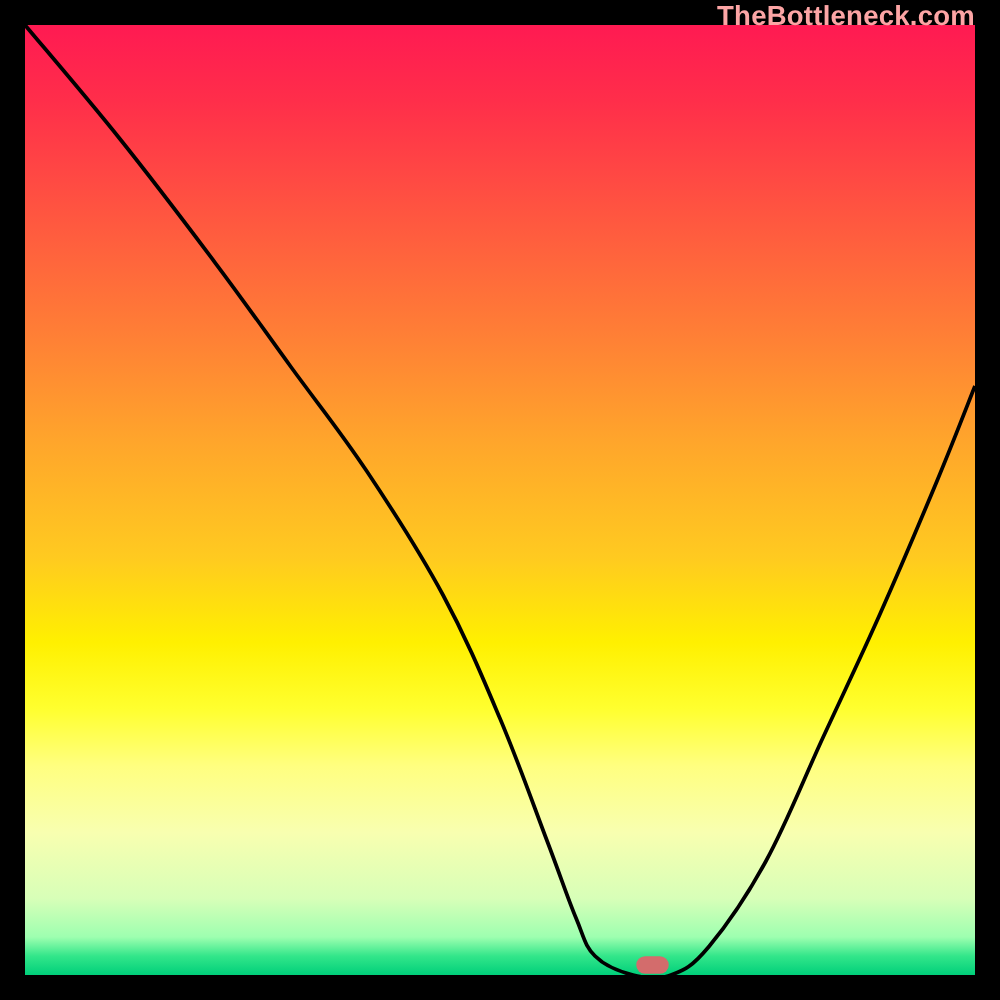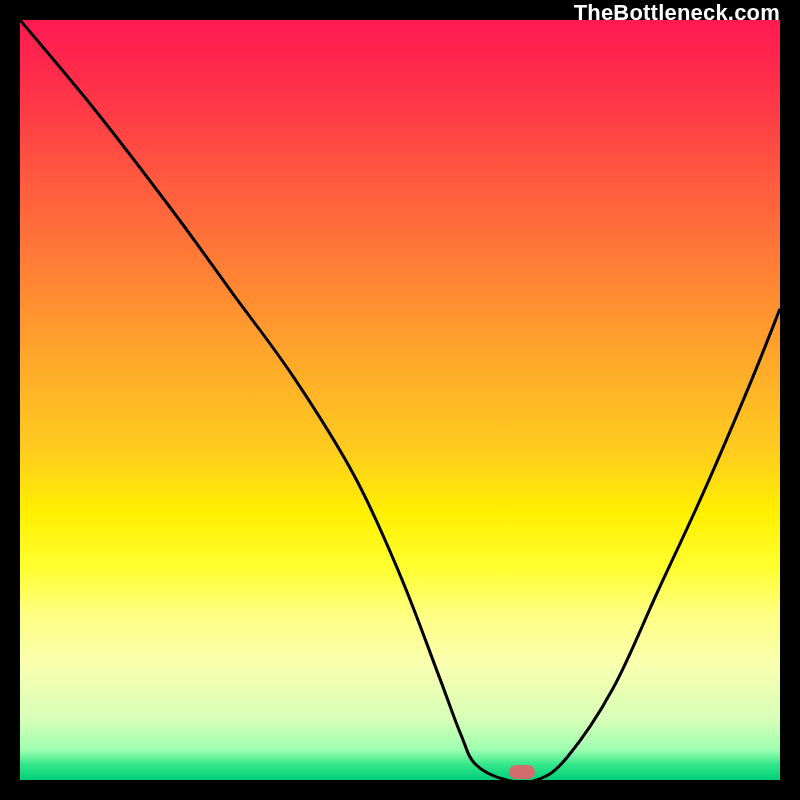--- a/index.html
+++ b/index.html
@@ -37,21 +37,21 @@
       #d7ffb8 92%,
       #9effb0 96%,
       #33e68a 98%,
       #00cf7a 100%
     );
   }
   .credit {
     position: absolute;
     top: 0px;
     right: 20px;
-    color: #ffffff;
+    color: #fca5a5;
     font-family: Arial, Helvetica, sans-serif;
     font-size: 22px;
     font-weight: 600;
     letter-spacing: 0.2px;
   }
   svg.curve {
     position: absolute;
     left: 0;
     top: 0;
     width: 760px;

